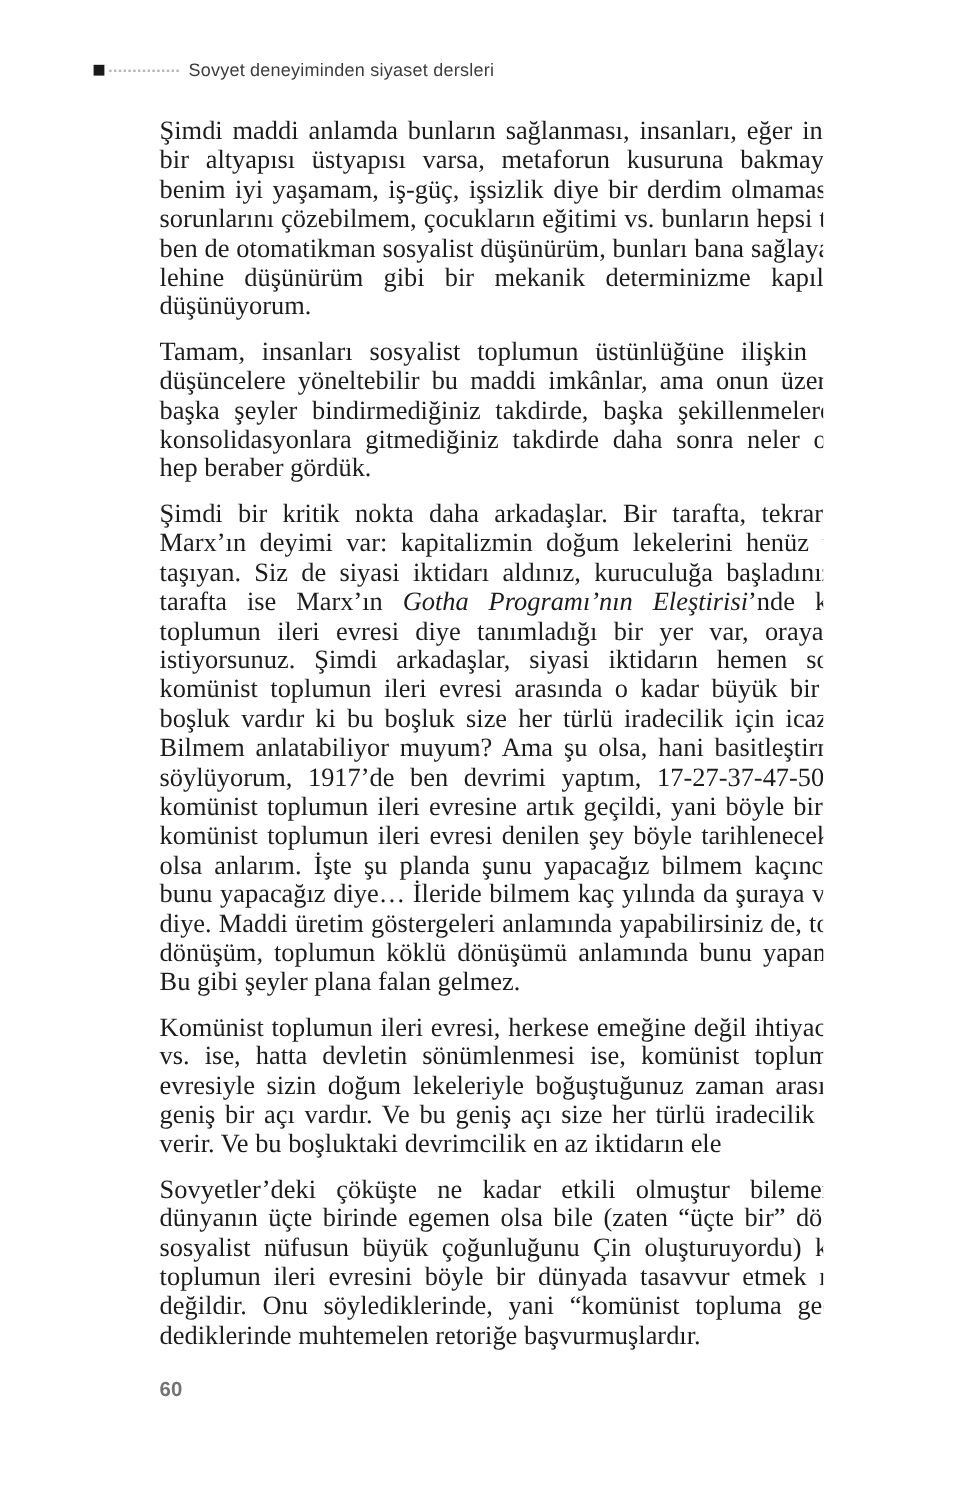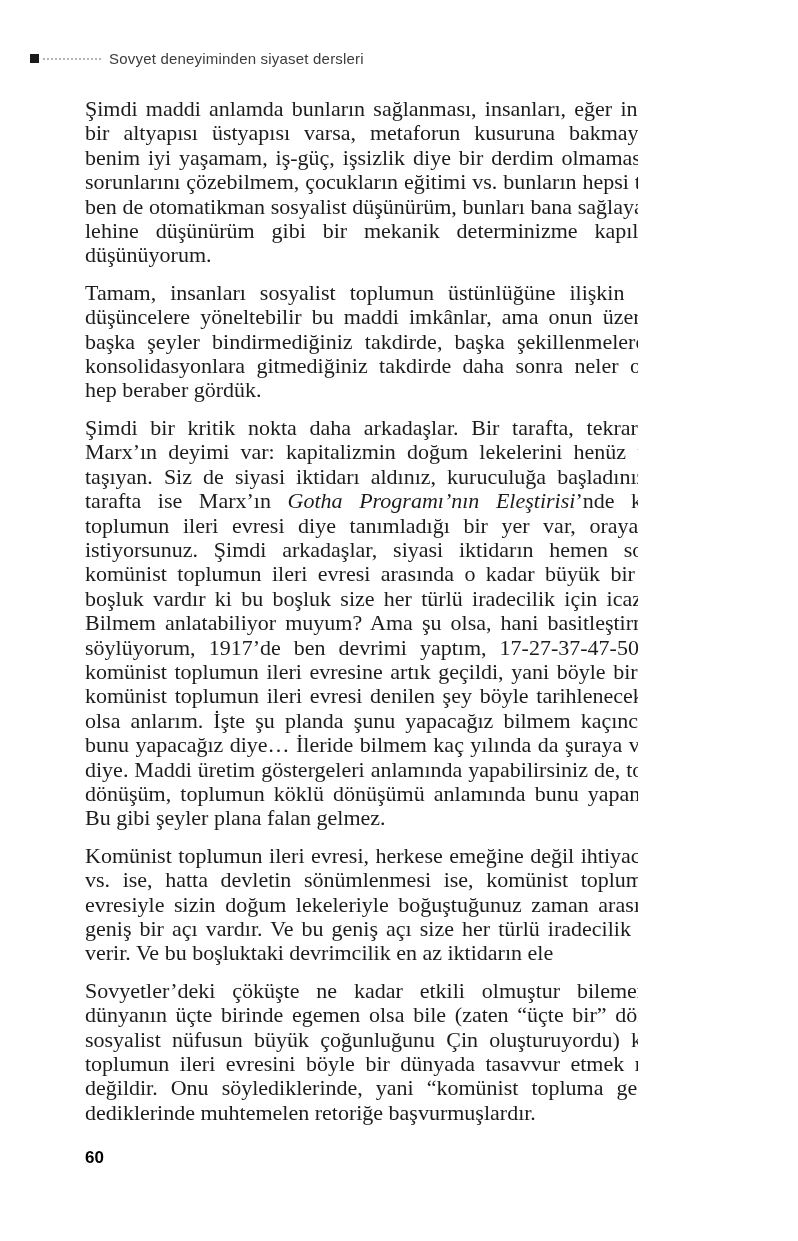--- a/index.html
+++ b/index.html
@@ -5,20 +5,21 @@
   * { margin: 0; padding: 0; box-sizing: border-box; }
   html, body { background: #ffffff; }
   .page {
     position: relative;
     width: 638px;
     height: 1241px;
     background: #ffffff;
     overflow: hidden;
     font-family: "Liberation Serif", serif;
     color: #1c1c1c;
+    margin-left: 48px;
   }
   .page-header {
     position: absolute;
     top: 50px;
     left: 30px;
     right: 85px;
     display: flex;
     align-items: center;
     font-family: "Liberation Sans", sans-serif;
   }
@@ -56,21 +57,21 @@
   .body-text em {
     font-style: italic;
   }
   .page-footer {
     position: absolute;
     left: 85px;
     top: 1148px;
     font-family: "Liberation Sans", sans-serif;
     font-weight: bold;
     font-size: 17px;
-    color: #000000;
+    color: #737373;
   }
 </style>
 </head>
 <body>
 
 <div class="page">
 
   <header class="page-header">
     <span class="marker-square"></span>
     <span class="dotted-leader"></span>

